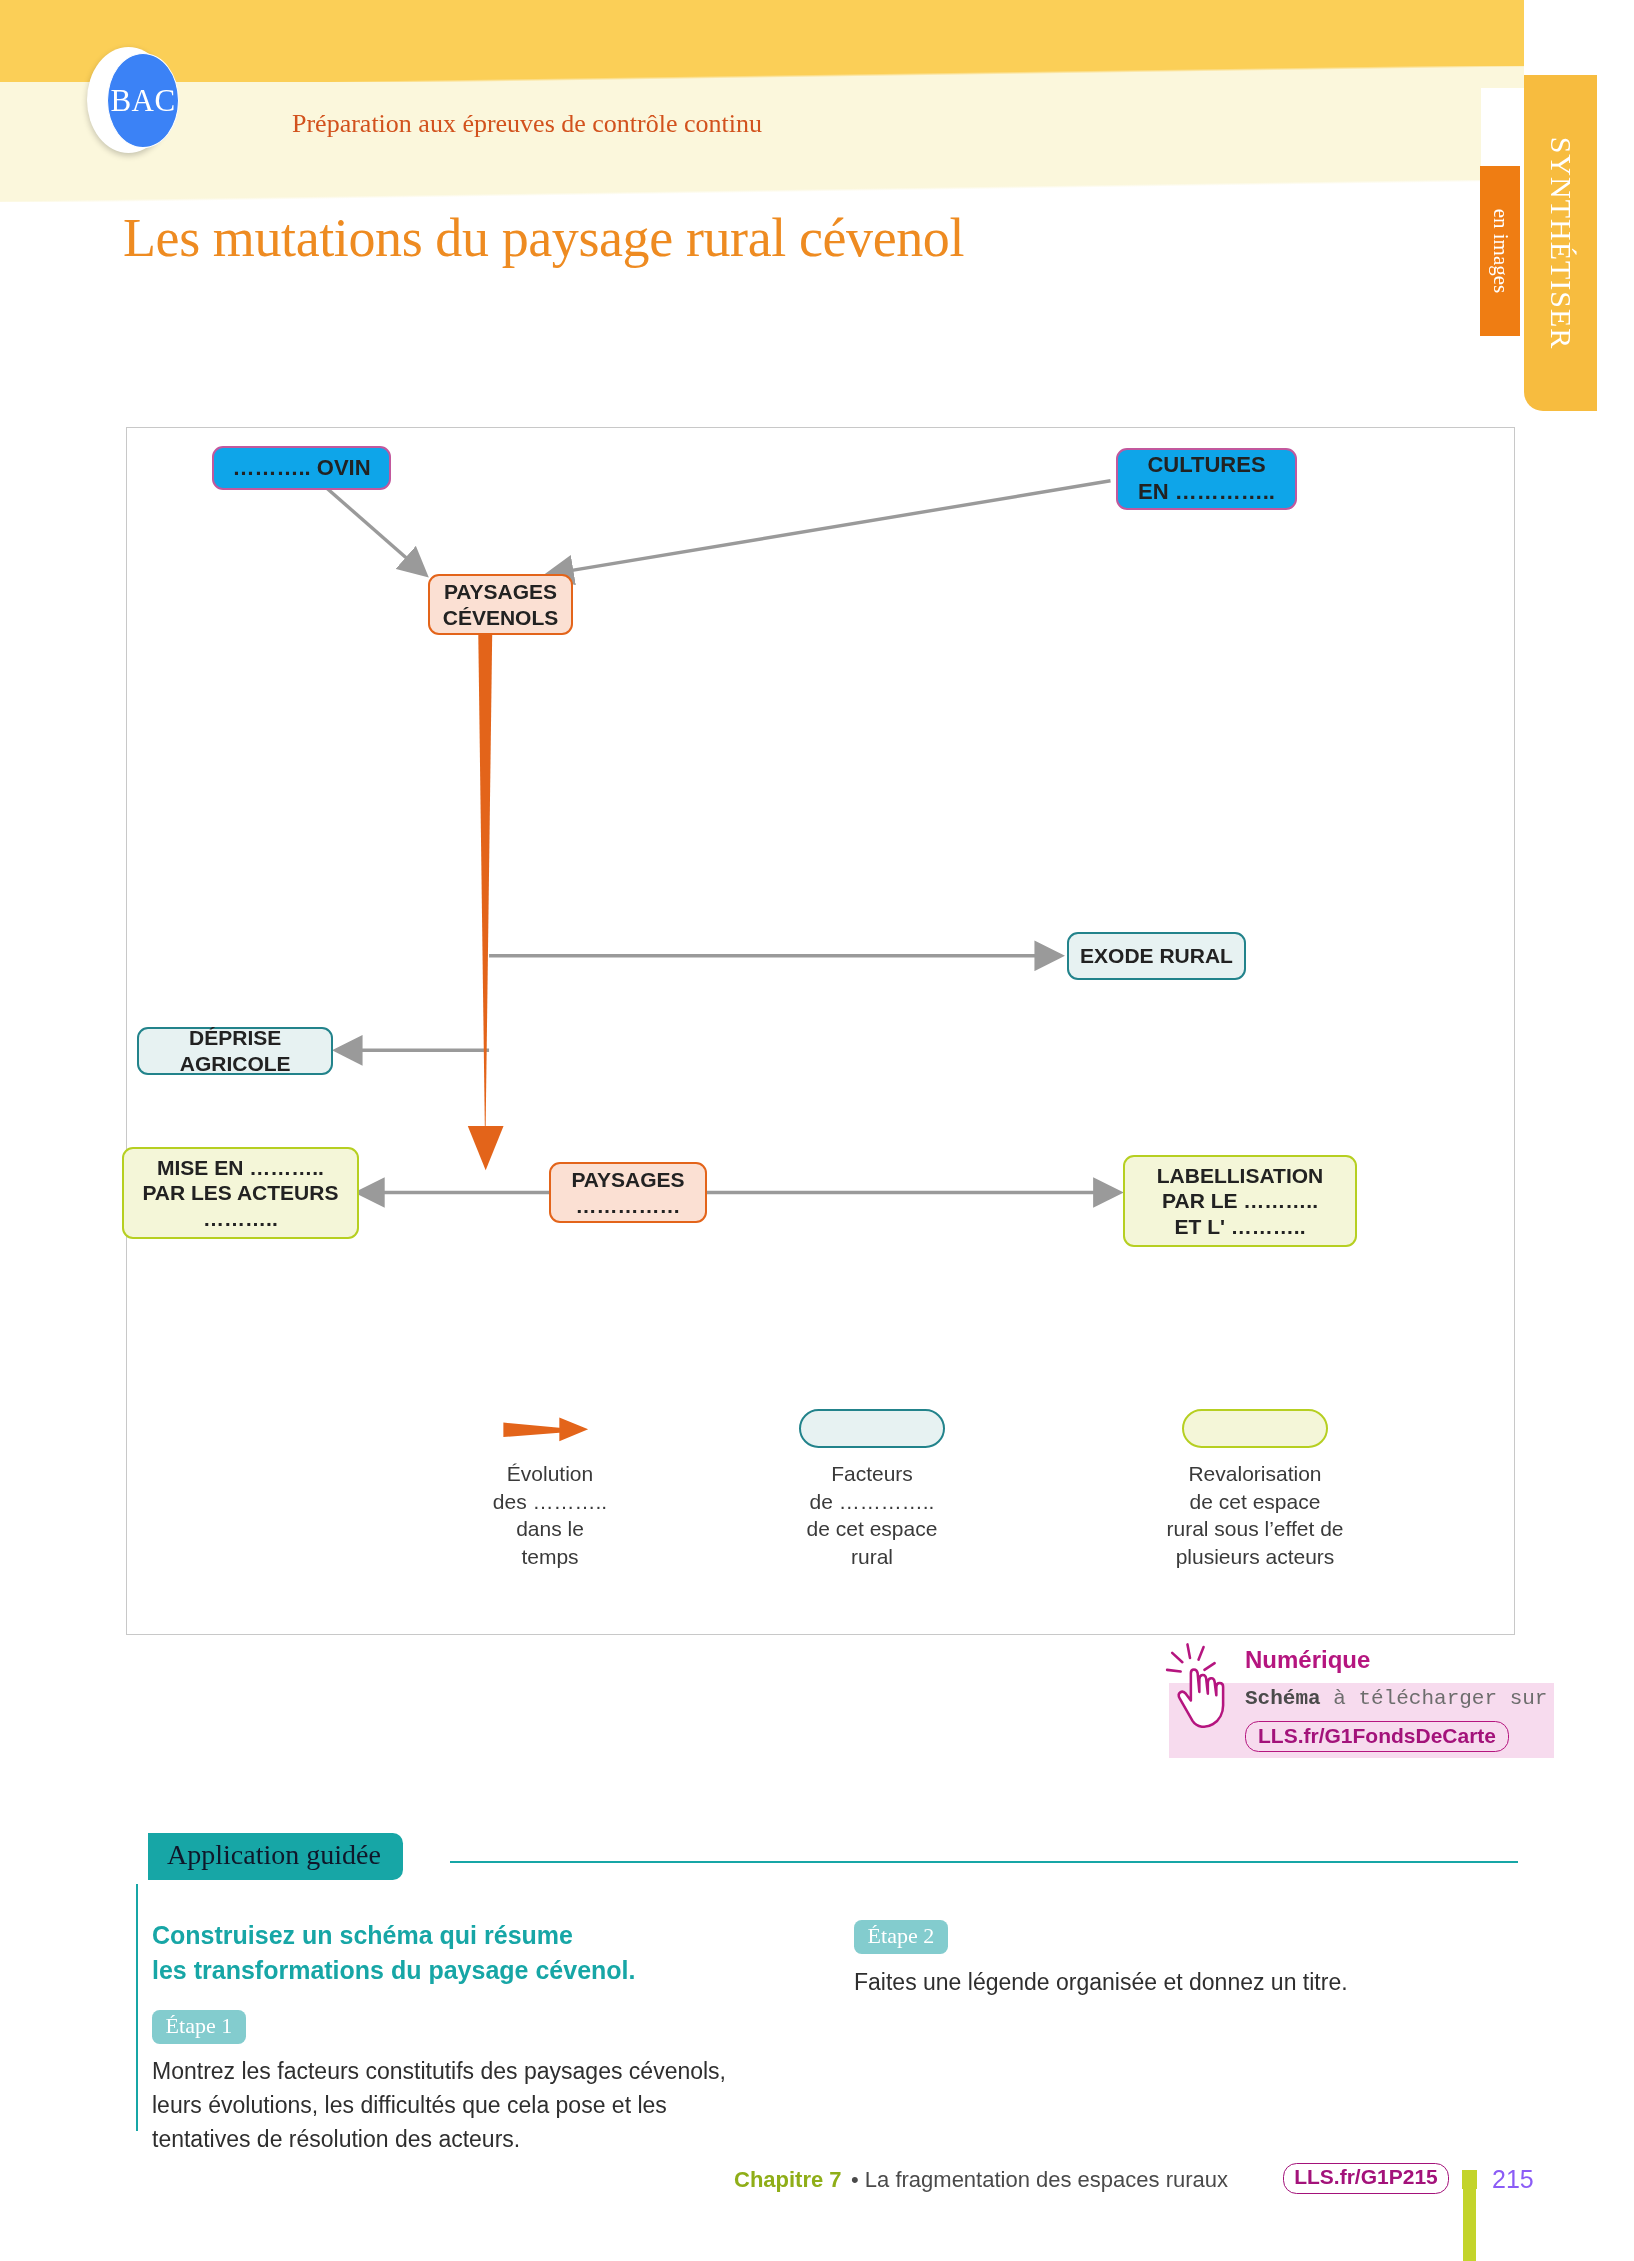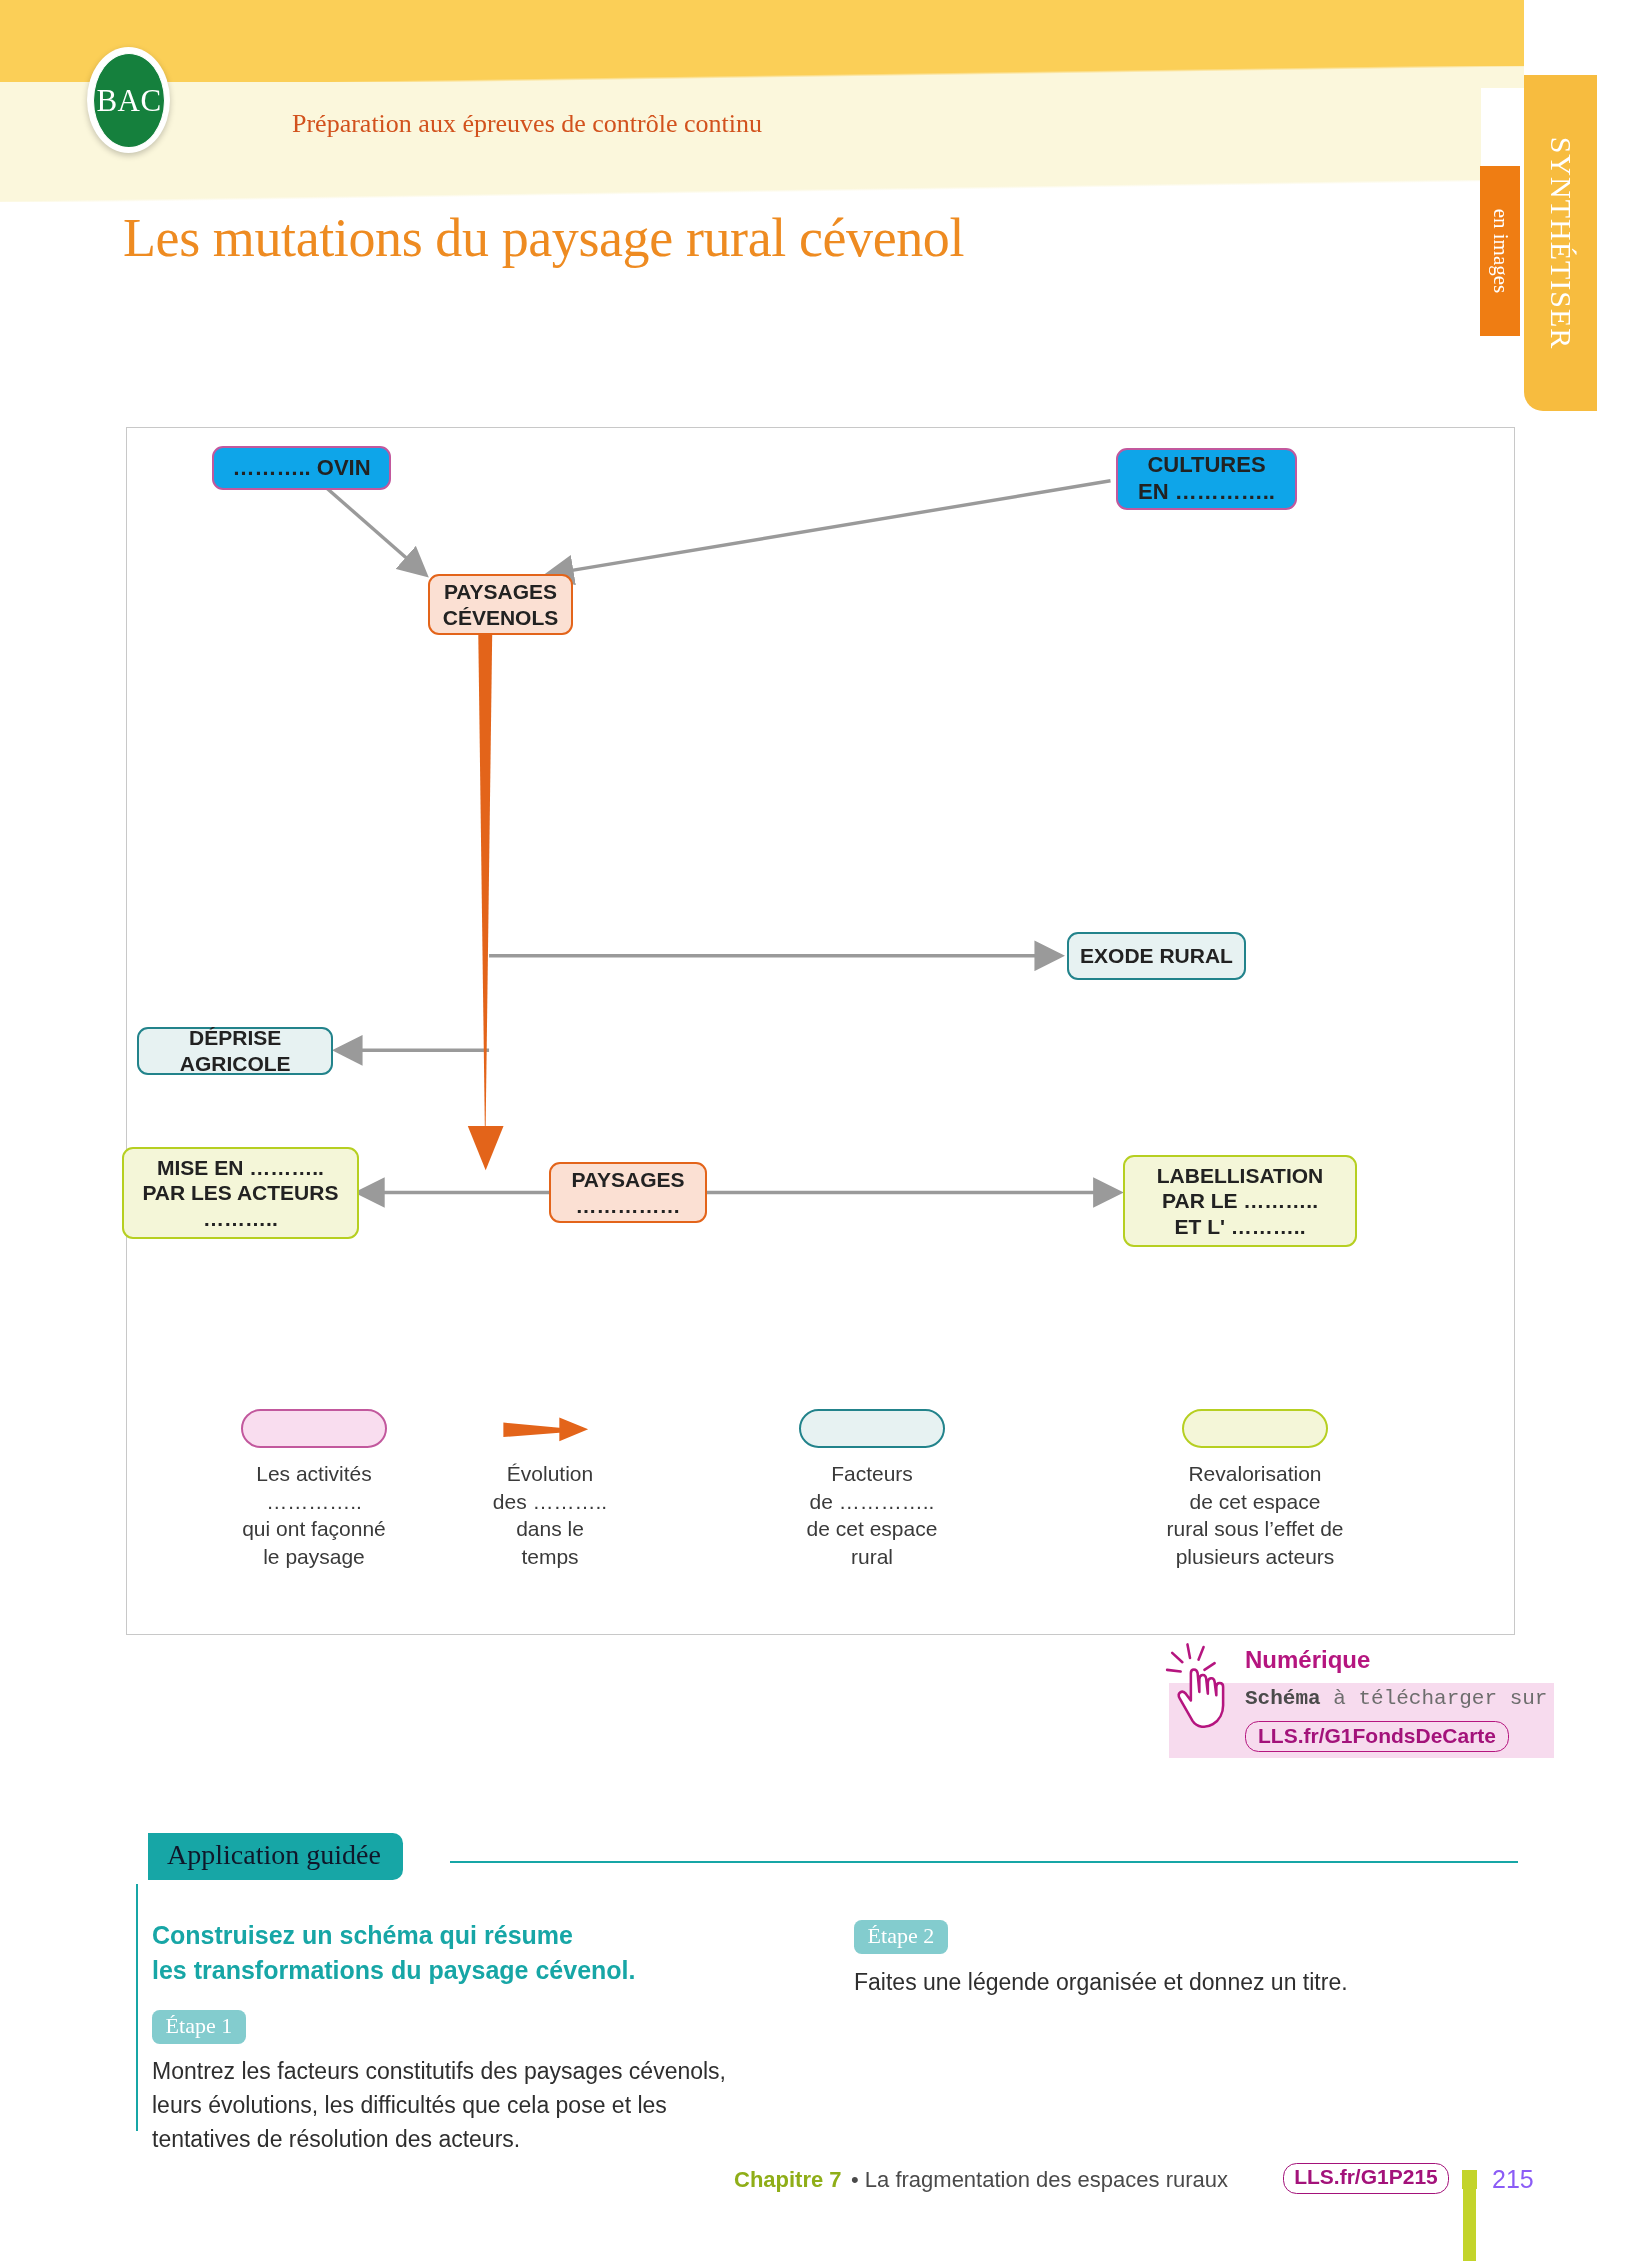--- a/index.html
+++ b/index.html
@@ -65,23 +65,23 @@
   }
 
   
   .bac-badge {
     position: absolute; left: 87px; top: 47px; width: 83px; height: 106px;
     border-radius: 50%;
     background: #ffffff;
     box-shadow: 0 2.6px 6px rgba(0,0,0,0.22);
   }
   .bac-inner {
-    position: absolute; left: 6px; top: 6px; width: 72px; height: 95px;
+    position: absolute; left: 20px; top: 6px; width: 72px; height: 95px;
     border-radius: 50%;
-    background: #15803d;
+    background: #3b82f6;
     border: 1.7px solid #ffffff;
     display: flex; align-items: center; justify-content: center;
   }
   .bac-text {
     color: #ffffff;
     font-family: "Liberation Serif", serif;
     font-size: 31px;
     letter-spacing: 0.4px;
   }
 
@@ -311,29 +311,20 @@
       <span>PAYSAGES</span>
       <span>……………</span>
     </div>
 
     <div class="node node-lime" style="left:996px; top:719px; width:234px; height:92px; font-size:21px;margin-top:8px;">
       <span>LABELLISATION</span>
       <span>PAR LE ………..</span>
       <span>ET L' ………..</span>
     </div>
 
-    <div class="legend-item" style="left:94px; top:981px; width:186px;">
-      <div class="legend-swatch sw-pink"></div>
-      <div class="legend-caption">
-        <div>Les activités</div>
-          <div>…………..</div>
-          <div>qui ont façonné</div>
-          <div>le paysage</div>
-      </div>
-    </div>
 
     <div class="legend-item" style="left:342px; top:981px; width:162px;">
       <svg width="104" height="39" style="display:block;margin:0 auto;" viewBox="0 0 122 46">
         <path d="M6,16 L72,22 L72,10 L106,24 L72,38 L72,28 L6,33 Z" fill="#e3641a"></path>
       </svg>
       <div class="legend-caption">
         <div>Évolution</div>
           <div>des ………..</div>
           <div>dans le</div>
           <div>temps</div>

